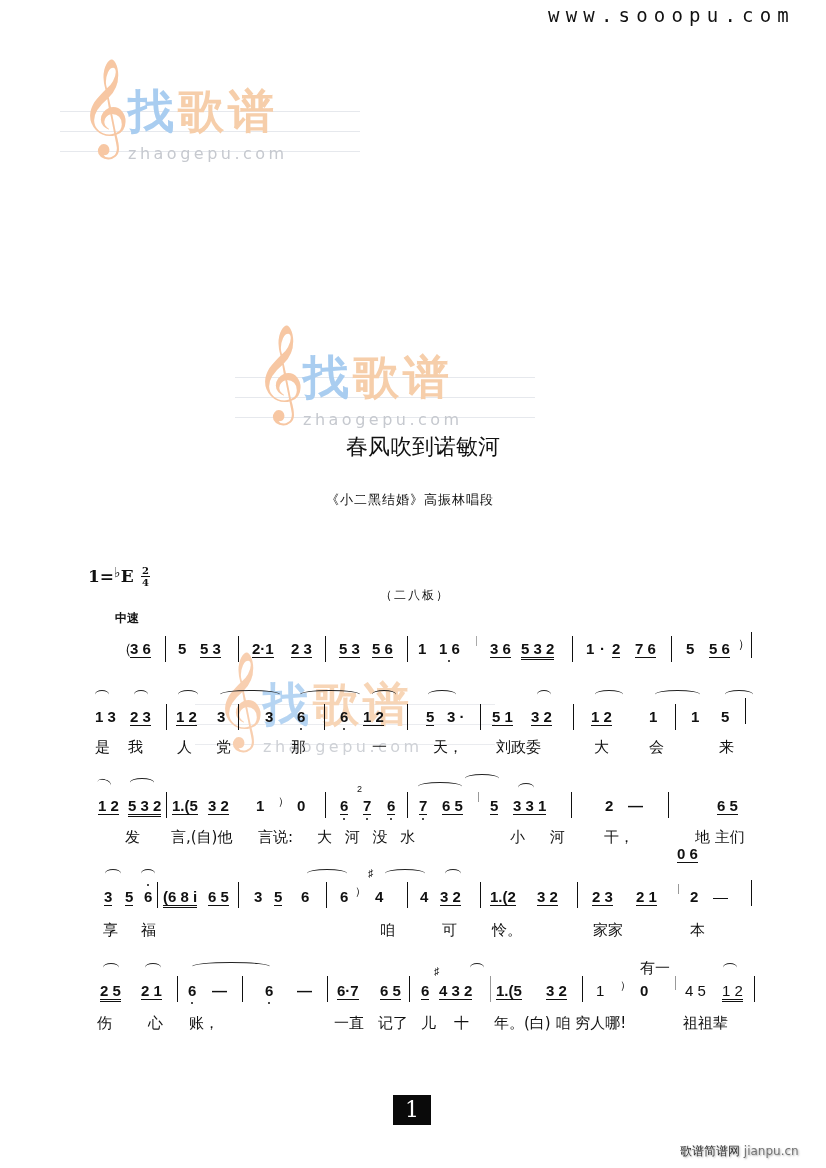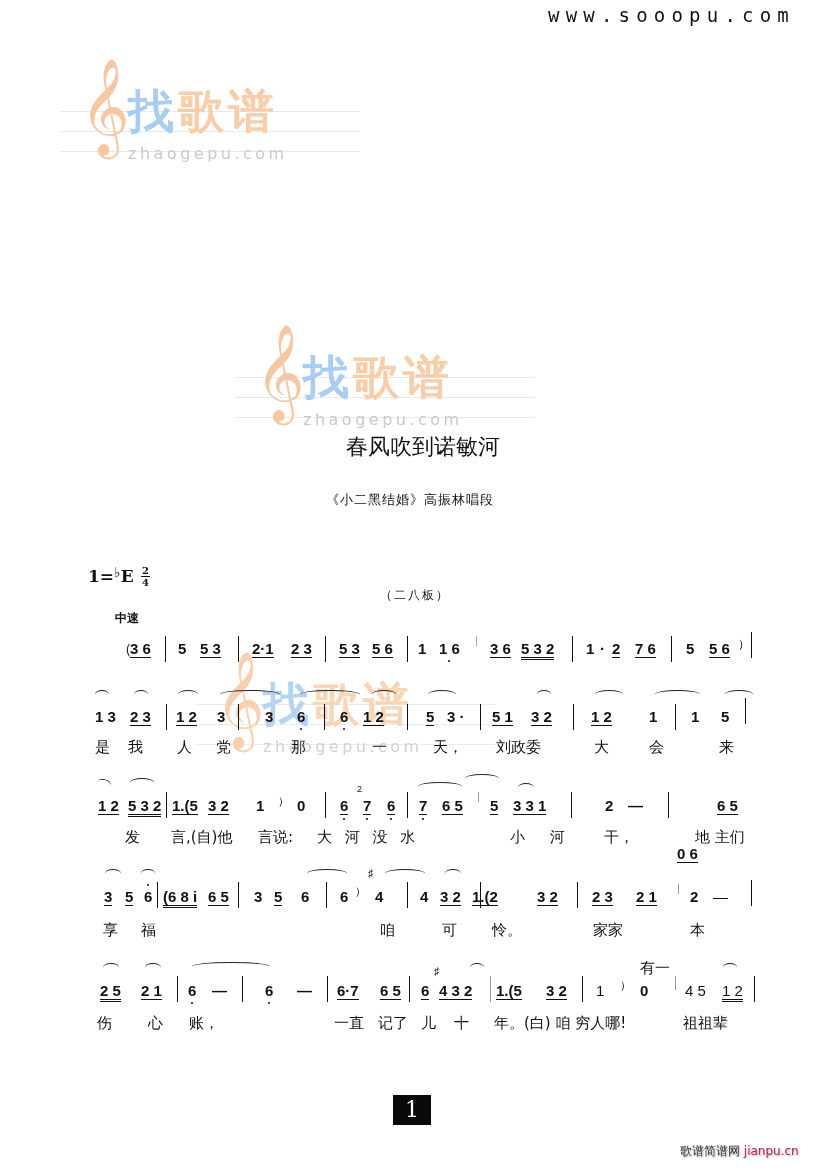--- a/index.html
+++ b/index.html
@@ -38,21 +38,21 @@
   .dot-above::before { content:""; position:absolute; left:50%; top:-5px; width:2px; height:2px;
       background:#111; border-radius:50%; margin-left:-1px; }
   .barline { position:absolute; width:1px; background:#111; height:26px; }
   .lyric { position:absolute; font-size:15px; font-family:"DejaVu Sans", sans-serif; line-height:1; }
   .slur { position:absolute; height:8px; border-top:1.2px solid #222; border-radius:50% 50% 0 0; }
   .small { font-size:11px; font-weight:normal; }
   .pagenum { top:1095px; left:393px; width:38px; height:30px; background:#0a0a0a; color:#fff;
       font-family:"DejaVu Serif", serif; font-size:22px; text-align:center; line-height:30px; }
   .footer-site { top:1143px; left:680px; font-size:12px; color:#333; text-shadow:1px 1px 2px #aaa;
       font-family:"DejaVu Serif", serif; }
-  .footer-site .en { color:#be185d; font-family:"DejaVu Sans", sans-serif; }
+  .footer-site .en { color:#737373; font-family:"DejaVu Sans", sans-serif; }
 </style>
 </head>
 <body>
 
 <div class="abs site-url">www.sooopu.com</div>
 
 <div class="wm" style="left:60px;top:62px;">
   <div class="lines"></div>
   <span class="clef">𝄞</span>
   <span class="brand"><span class="c1">找</span><span class="c2">歌谱</span></span>
@@ -225,21 +225,21 @@
   <span class="note" style="left:301px;top:889px;">6</span>
   <span class="barline" style="left:326px;top:882px;"></span>
   <span class="note" style="left:340px;top:889px;">6</span>
   <span class="note small" style="left:355px;top:886px;">）</span>
   <span class="note small" style="left:368px;top:868px;">♯</span>
   <span class="note" style="left:375px;top:889px;">4</span>
   <span class="barline" style="left:407px;top:882px;"></span>
   <span class="note" style="left:420px;top:889px;">4</span>
   <span class="note u1" style="left:440px;top:889px;">3 2</span>
   <span class="barline" style="left:480px;top:882px;"></span>
-  <span class="note u1" style="left:472px;top:889px;">1.(2</span>
+  <span class="note u1" style="left:490px;top:889px;">1.(2</span>
   <span class="note u1" style="left:537px;top:889px;">3 2</span>
   <span class="barline" style="left:577px;top:882px;"></span>
   <span class="note u1" style="left:592px;top:889px;">2 3</span>
   <span class="note u1" style="left:636px;top:889px;">2 1</span>
   <span class="barline" style="left:678px;top:884px;background:#999;height:10px;"></span>
   <span class="note" style="left:690px;top:889px;">2</span>
   <span class="note" style="left:713px;top:889px;font-weight:normal;">—</span>
   <span class="barline" style="left:751px;top:880px;"></span>
 
   <span class="lyric" style="left:103px;top:923px;">享</span>

